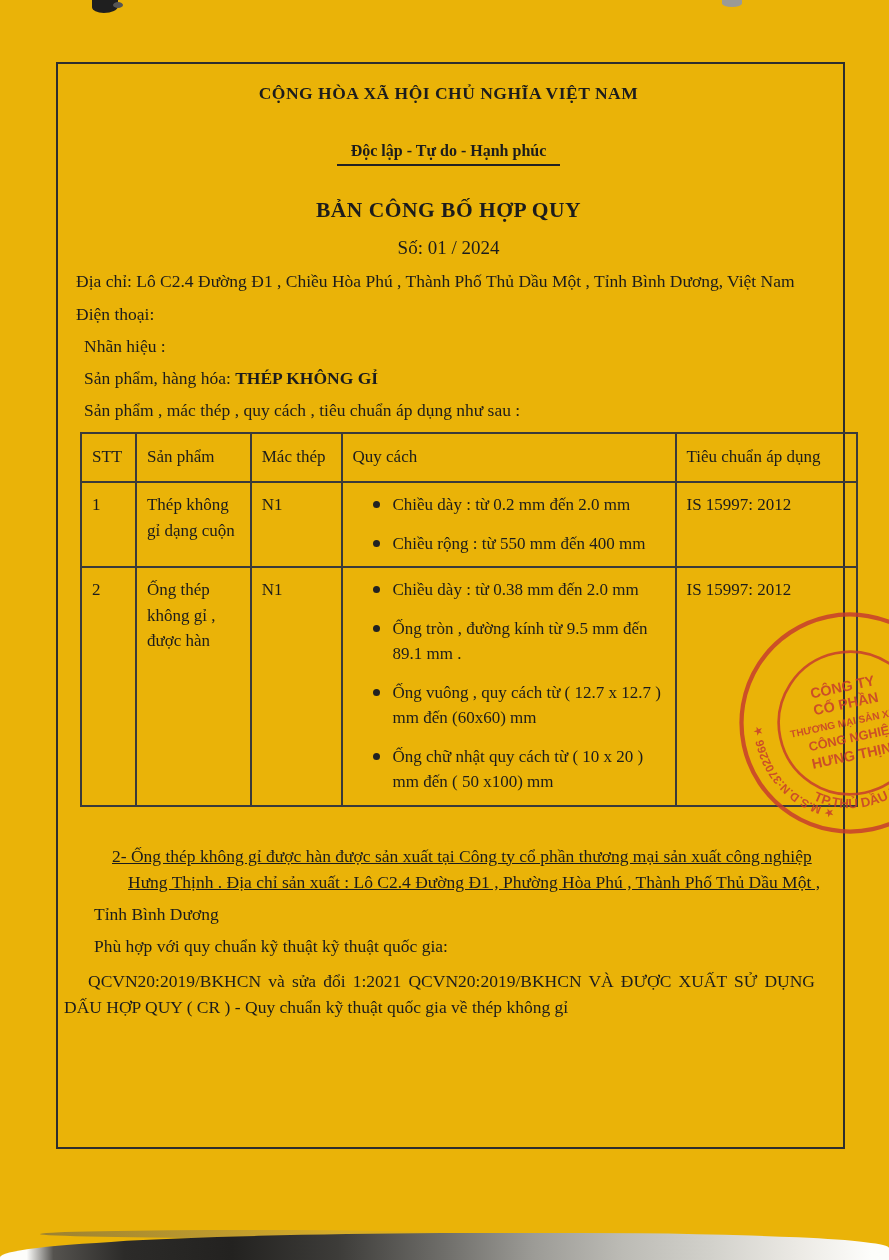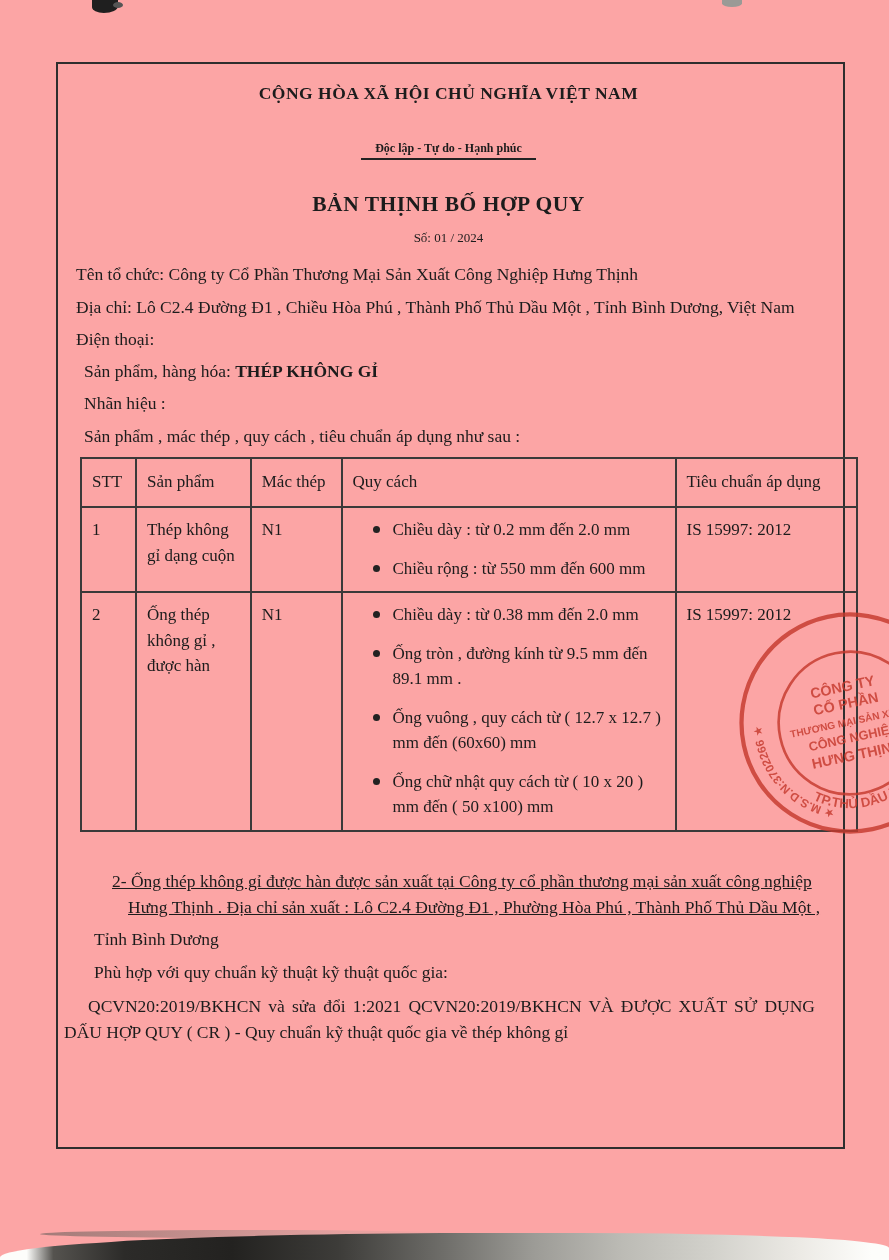--- a/index.html
+++ b/index.html
@@ -1,41 +1,41 @@
 <!DOCTYPE html>
 <html><head>
 <meta charset="utf-8">
 <style>
   * { margin:0; padding:0; box-sizing:border-box; }
   html,body { background:#e8e8e6; }
   .page {
     position:relative;
     width:889px; height:1260px;
     margin:0 auto;
-    background:#fca5a5;
+    background:#eab308;
     overflow:hidden;
     font-family:"Liberation Serif","DejaVu Serif",serif;
     color:#1c1c1c;
   }
   .doc-border {
     position:absolute;
     left:56px; top:62px;
     width:789px; height:1087px;
     border:2px solid #2e2e2e;
   }
   .inner { padding:16px 22px 0 18px; font-size:17.5px; line-height:1.5; }
 
   .hdr { text-align:center; }
   .hdr-line1 { font-weight:bold; font-size:17.5px; letter-spacing:.5px; }
   .hdr-line2 {
-    display:inline-block; font-weight:bold; font-size:12px;
+    display:inline-block; font-weight:bold; font-size:16px;
     border-bottom:2px solid #222; padding:2px 14px 1px 14px; margin-top:4px;
   }
   .doc-title { text-align:center; font-weight:bold; font-size:21.5px; margin-top:28px; letter-spacing:.5px; }
-  .doc-number { text-align:center; font-size:13px; margin-top:8px; }
+  .doc-number { text-align:center; font-size:19px; margin-top:8px; }
 
   .para { margin-top:6px; }
   .para.first { margin-top:14px; }
   .para.indent { padding-left:8px; }
   .bold { font-weight:bold; }
 
   table.spec {
     border-collapse:collapse;
     width:778px;
     margin:8px 0 8px 4px;
@@ -117,28 +117,27 @@
   <div class="artifact art-top-right"></div>
 
   <div class="doc-border">
     <div class="inner">
 
       <div class="hdr">
         <div class="hdr-line1">CỘNG HÒA XÃ HỘI CHỦ NGHĨA VIỆT NAM</div><br>
         <div class="hdr-line2">Độc lập - Tự do - Hạnh phúc</div>
       </div>
 
-      <div class="doc-title">BẢN THỊNH BỐ HỢP QUY</div>
+      <div class="doc-title">BẢN CÔNG BỐ HỢP QUY</div>
       <div class="doc-number">Số: 01 / 2024</div>
 
-      <div class="para first">Tên tổ chức: Công ty Cổ Phần Thương Mại Sản Xuất Công Nghiệp Hưng Thịnh</div>
       <div class="para">Địa chỉ: Lô C2.4 Đường Đ1 , Chiều Hòa Phú , Thành Phố Thủ Dầu Một , Tỉnh Bình Dương, Việt Nam</div>
       <div class="para">Điện thoại:</div>
+      <div class="para indent">Nhãn hiệu :</div>
       <div class="para indent"><span>Sản phẩm, hàng hóa: </span><span class="bold">THÉP KHÔNG GỈ</span></div>
-      <div class="para indent">Nhãn hiệu :</div>
       <div class="para indent">Sản phẩm , mác thép , quy cách , tiêu chuẩn áp dụng như sau :</div>
 
       <table class="spec">
         <colgroup>
           <col class="c-stt">
             <col class="c-prod">
             <col class="c-mac">
             <col class="c-quy">
             <col class="c-std">
         </colgroup>
@@ -152,21 +151,21 @@
           </tr>
         </thead>
         <tbody>
           <tr>
             <td class="stt">1</td>
             <td class="prod">Thép không gỉ dạng cuộn</td>
             <td class="mac">N1</td>
             <td>
               <ul class="specs">
                 <li>Chiều dày : từ 0.2 mm đến 2.0 mm</li>
-                <li>Chiều rộng : từ 550 mm đến 600 mm</li>
+                <li>Chiều rộng : từ 550 mm đến 400 mm</li>
               </ul>
             </td>
             <td>IS 15997: 2012</td>
           </tr>
           <tr>
             <td class="stt">2</td>
             <td class="prod">Ống thép không gỉ , được hàn</td>
             <td class="mac">N1</td>
             <td>
               <ul class="specs">

